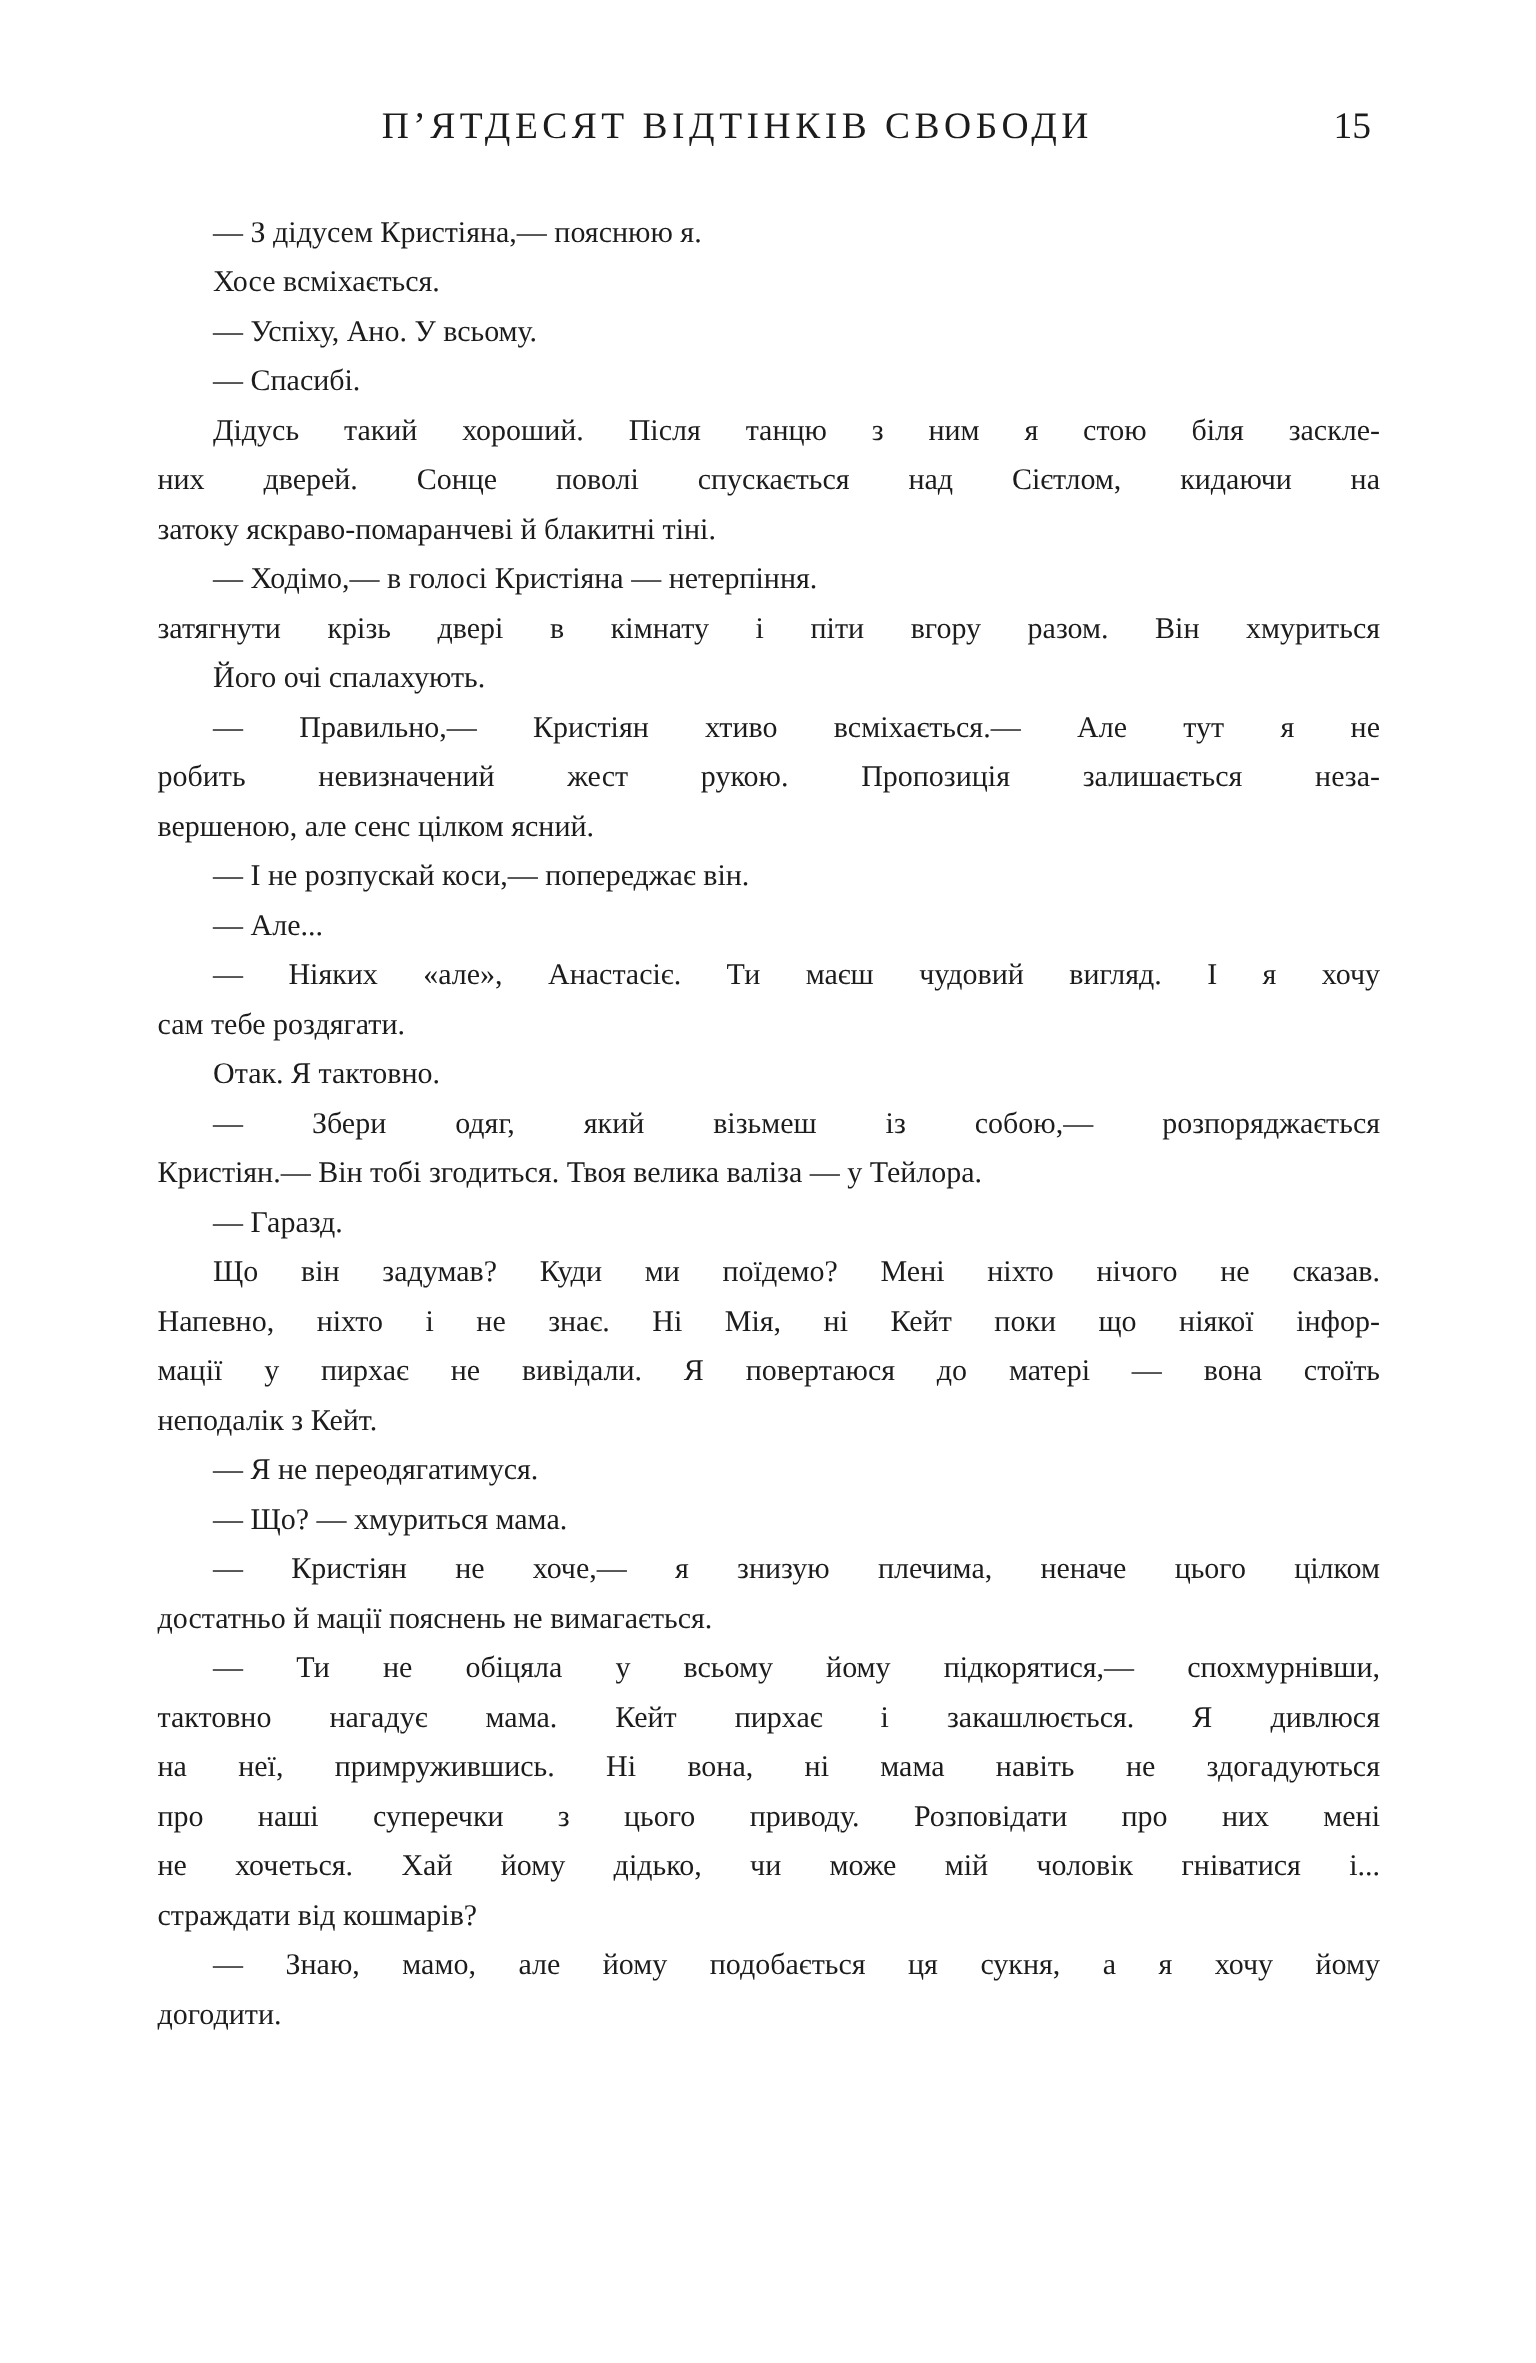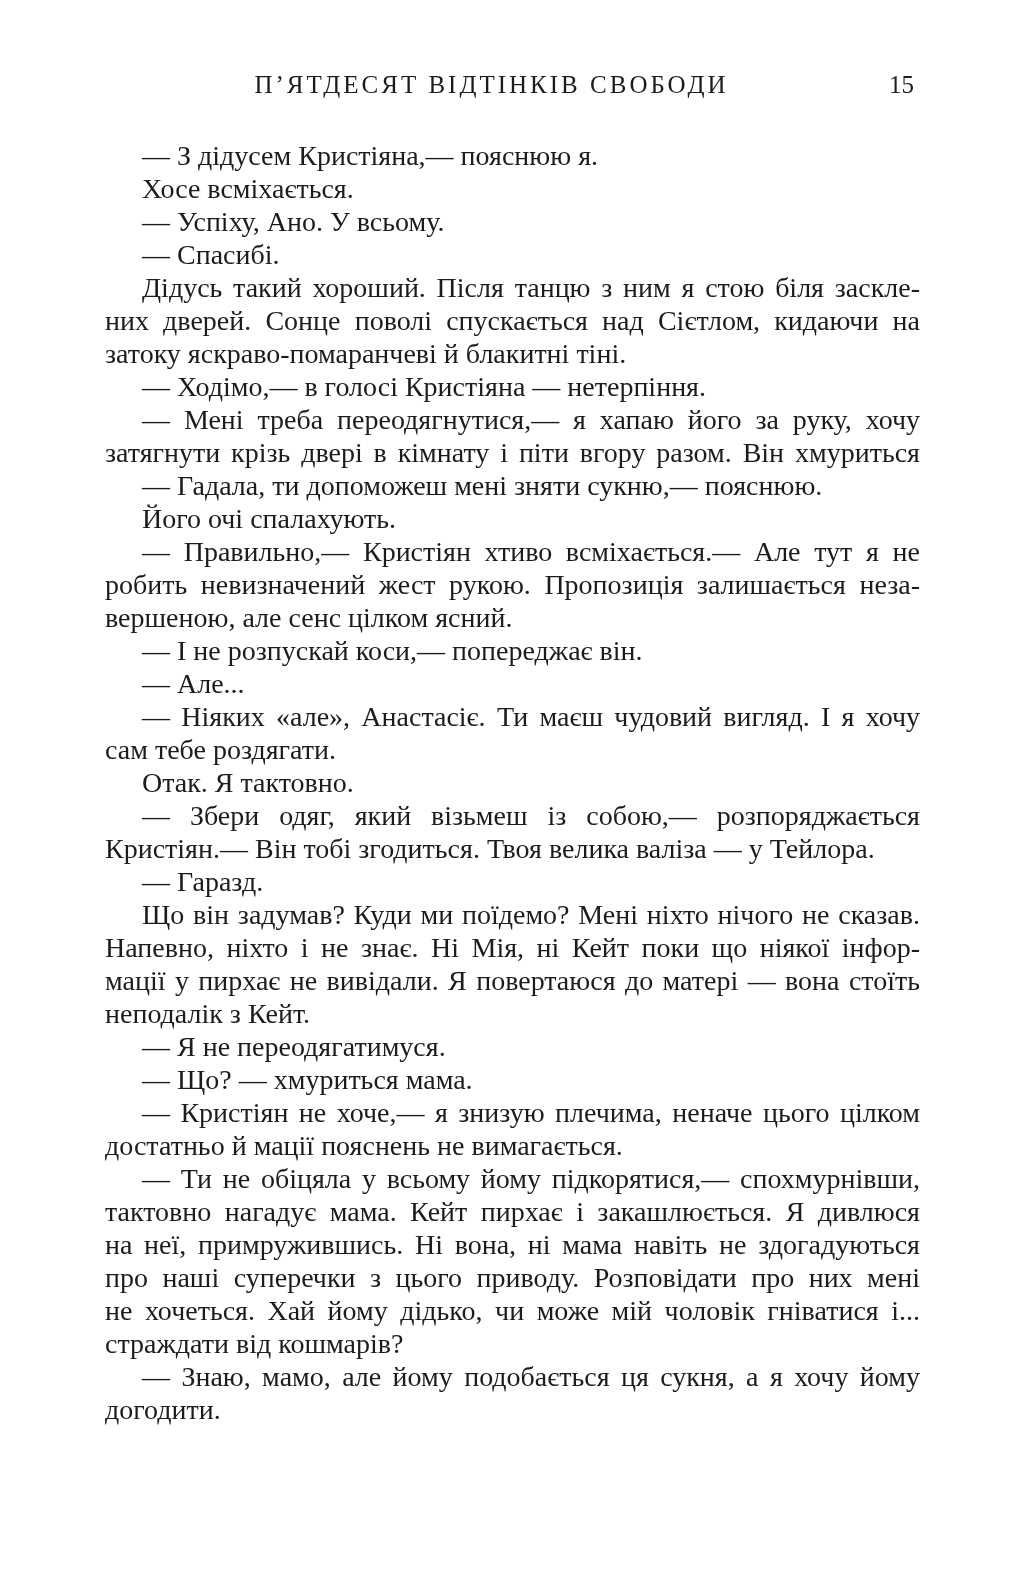--- a/index.html
+++ b/index.html
@@ -40,21 +40,21 @@
     font-size: 25px;
     line-height: 30px;
   }
   .text-block {
     position: absolute;
     left: 105px;
     top: 139px;
     width: 815px;
   }
   .line {
-    font-size: 28px;
+    font-size: 20px;
     line-height: 33px;
     height: 33px;
     text-align: left;
   }
   .line.just {
     text-align: justify;
     text-align-last: justify;
     font-family: Liberation Serif, serif;
   }
   .line.first {
@@ -72,23 +72,21 @@
 
   <main class="text-block">
       <div class="line first">— З дідусем Кристіяна,— пояснюю я.</div>
       <div class="line first">Хосе всміхається.</div>
       <div class="line first">— Успіху, Ано. У всьому.</div>
       <div class="line first">— Спасибі.</div>
       <div class="line first just">Дідусь такий хороший. Після танцю з ним я стою біля заскле-</div>
       <div class="line just">них дверей. Сонце поволі спускається над Сієтлом, кидаючи на</div>
       <div class="line">затоку яскраво-помаранчеві й блакитні тіні.</div>
       <div class="line first">— Ходімо,— в голосі Кристіяна — нетерпіння.</div>
-      <div class="line first just">— Мені треба переодягнутися,— я хапаю його за руку, хочу</div>
       <div class="line just">затягнути крізь двері в кімнату і піти вгору разом. Він хмуриться</div>
-      <div class="line first">— Гадала, ти допоможеш мені зняти сукню,— пояснюю.</div>
       <div class="line first">Його очі спалахують.</div>
       <div class="line first just">— Правильно,— Кристіян хтиво всміхається.— Але тут я не</div>
       <div class="line just">робить невизначений жест рукою. Пропозиція залишається неза-</div>
       <div class="line">вершеною, але сенс цілком ясний.</div>
       <div class="line first">— І не розпускай коси,— попереджає він.</div>
       <div class="line first">— Але...</div>
       <div class="line first just">— Ніяких «але», Анастасіє. Ти маєш чудовий вигляд. І я хочу</div>
       <div class="line">сам тебе роздягати.</div>
       <div class="line first">Отак. Я тактовно.</div>
       <div class="line first just">— Збери одяг, який візьмеш із собою,— розпоряджається</div>

